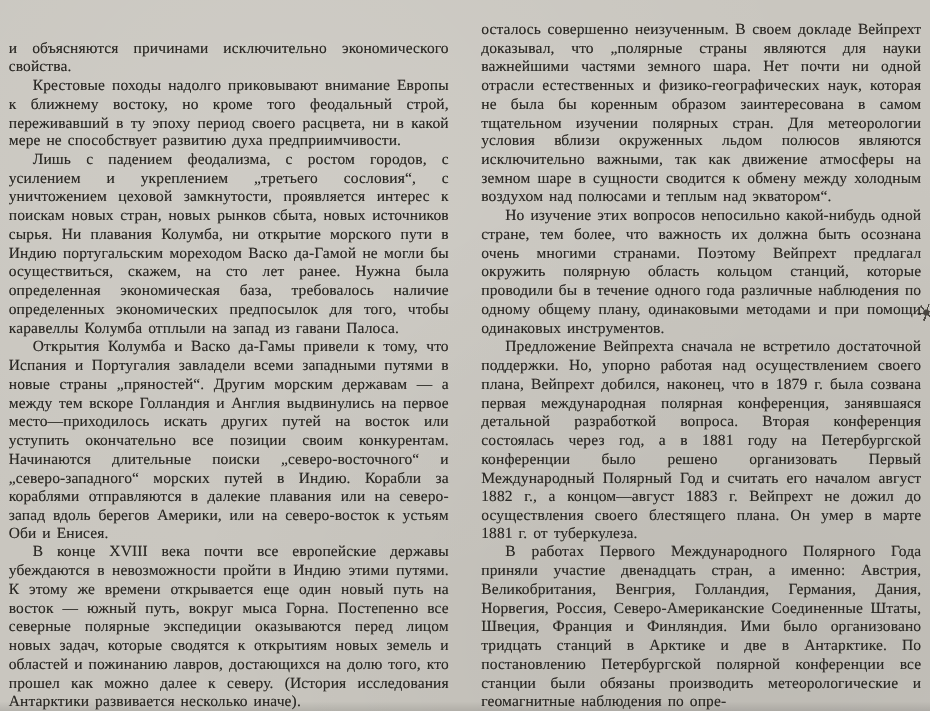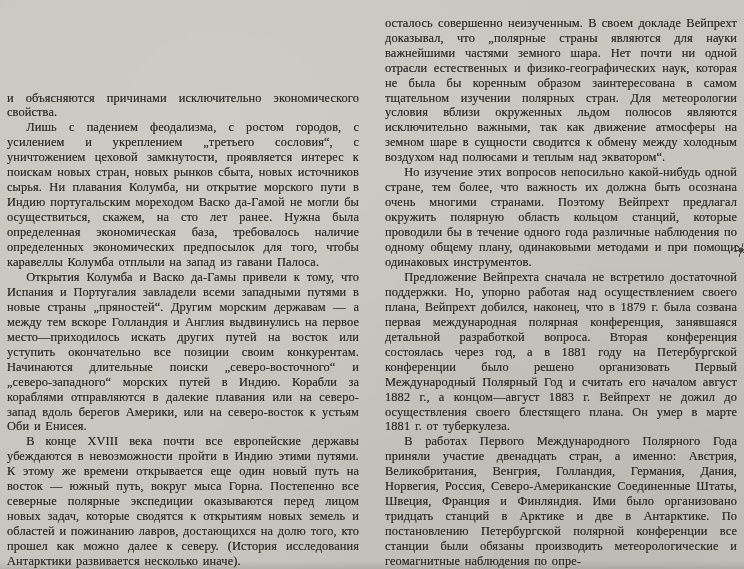--- a/index.html
+++ b/index.html
@@ -67,20 +67,21 @@
     pointer-events:none;
   }
 </style>
 </head>
 <body>
 
 <div class="page">
 
   <div class="col">
     <p class="cont">и объясняются причинами исключительно экономического свойства.</p>
+    <p>Крестовые походы надолго приковывают внимание Европы к ближнему востоку, но кроме того феодальный строй, переживавший в ту эпоху период своего расцвета, ни в какой мере не способствует развитию духа предприимчивости.</p>
     <p>Лишь с падением феодализма, с ростом городов, с усилением и укреплением „третьего сословия“, с уничтожением цеховой замкнутости, проявляется интерес к поискам новых стран, новых рынков сбыта, новых источников сырья. Ни плавания Колумба, ни открытие морского пути в Индию португальским мореходом Васко да-Гамой не могли бы осуществиться, скажем, на сто лет ранее. Нужна была определенная экономическая база, требовалось наличие определенных экономических предпосылок для того, чтобы каравеллы Колумба отплыли на запад из гавани Палоса.</p>
     <p>Открытия Колумба и Васко да-Гамы привели к тому, что Испания и Португалия завладели всеми западными путями в новые страны „пряностей“. Другим морским державам — а между тем вскоре Голландия и Англия выдвинулись на первое место—приходилось искать других путей на восток или уступить окончательно все позиции своим конкурентам. Начинаются длительные поиски „северо-восточного“ и „северо-западного“ морских путей в Индию. Корабли за кораблями отправляются в далекие плавания или на северо-запад вдоль берегов Америки, или на северо-восток к устьям Оби и Енисея.</p>
     <p>В конце XVIII века почти все европейские державы убеждаются в невозможности пройти в Индию этими путями. К этому же времени открывается еще один новый путь на восток — южный путь, вокруг мыса Горна. Постепенно все северные полярные экспедиции оказываются перед лицом новых задач, которые сводятся к открытиям новых земель и областей и пожинанию лавров, достающихся на долю того, кто прошел как можно далее к северу. (История исследования Антарктики развивается несколько иначе).</p>
   </div>
 
   <div class="col">
     <p class="cont">осталось совершенно неизученным. В своем докладе Вейпрехт доказывал, что „полярные страны являются для науки важнейшими частями земного шара. Нет почти ни одной отрасли естественных и физико-географических наук, которая не была бы коренным образом заинтересована в самом тщательном изучении полярных стран. Для метеорологии условия вблизи окруженных льдом полюсов являются исключительно важными, так как движение атмосферы на земном шаре в сущности сводится к обмену между холодным воздухом над полюсами и теплым над экватором“.</p>
     <p>Но изучение этих вопросов непосильно какой-нибудь одной стране, тем более, что важность их должна быть осознана очень многими странами. Поэтому Вейпрехт предлагал окружить полярную область кольцом станций, которые проводили бы в течение одного года различные наблюдения по одному общему плану, одинаковыми методами и при помощи одинаковых инструментов.</p>
     <p>Предложение Вейпрехта сначала не встретило достаточной поддержки. Но, упорно работая над осуществлением своего плана, Вейпрехт добился, наконец, что в 1879 г. была созвана первая международная полярная конференция, занявшаяся детальной разработкой вопроса. Вторая конференция состоялась через год, а в 1881 году на Петербургской конференции было решено организовать Первый Международный Полярный Год и считать его началом август 1882 г., а концом—август 1883 г. Вейпрехт не дожил до осуществления своего блестящего плана. Он умер в марте 1881 г. от туберкулеза.</p>
     <p>В работах Первого Международного Полярного Года приняли участие двенадцать стран, а именно: Австрия, Великобритания, Венгрия, Голландия, Германия, Дания, Норвегия, Россия, Северо-Американские Соединенные Штаты, Швеция, Франция и Финляндия. Ими было организовано тридцать станций в Арктике и две в Антарктике. По постановлению Петербургской полярной конференции все станции были обязаны производить метеорологические и геомагнитные наблюдения по опре-</p>

